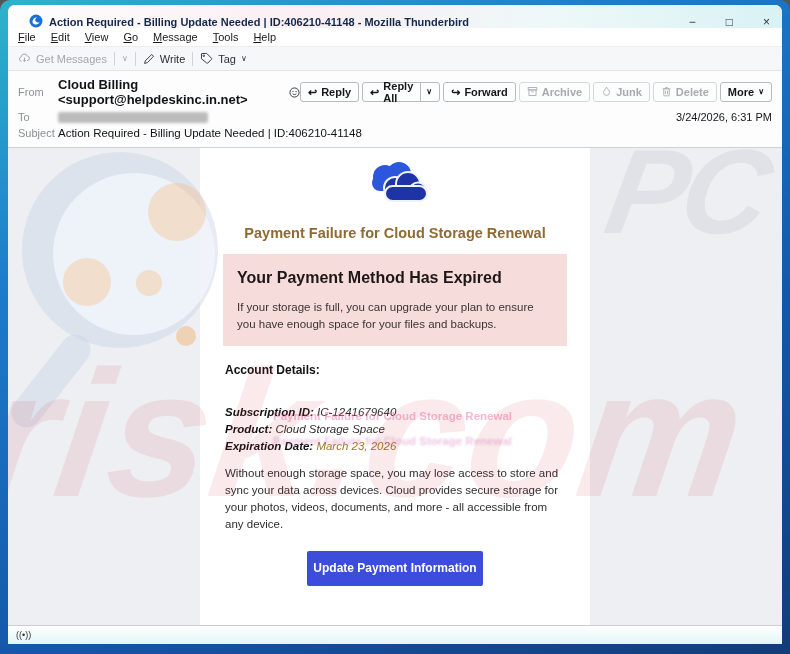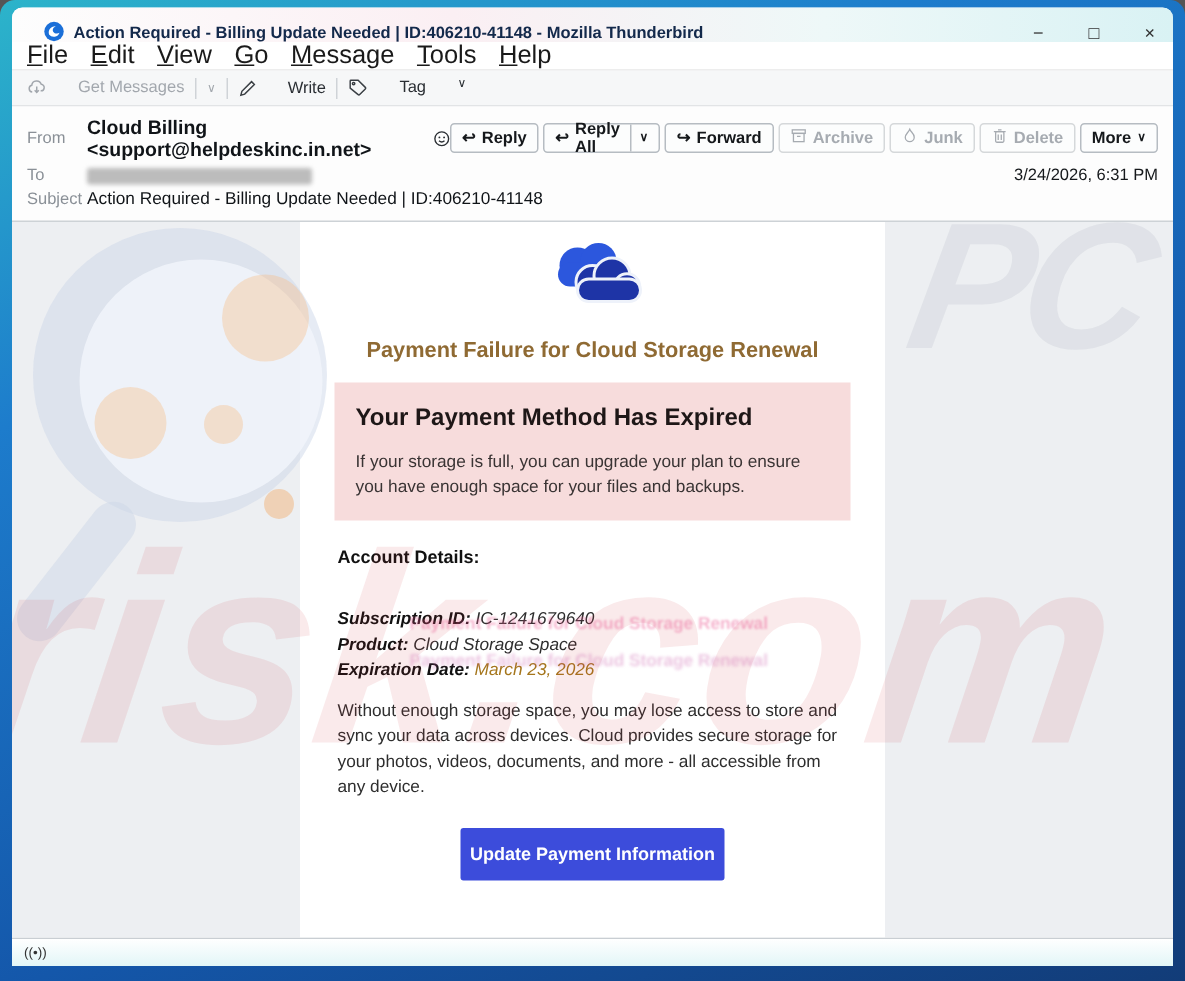--- a/index.html
+++ b/index.html
@@ -29,34 +29,34 @@
   .tb-logo { width:14px; height:14px; margin-right:6px; flex:0 0 auto; }
   .tb-title { font-size:11px; font-weight:700; color:#13294b; white-space:nowrap; overflow:hidden; }
   .tb-controls { margin-left:auto; display:flex; gap:30px; align-items:center; }
   .tb-btn { font-size:12px; color:#333; line-height:1; cursor:default; }
 
   
   .menubar {
     height:18px; flex:0 0 18px;
     display:flex; align-items:center; gap:15px;
     padding:0 0 0 10px; background:#fff;
-    font-size:17px; color:#1a1a1a;
+    font-size:11px; color:#1a1a1a;
   }
   .menu-item { display:inline-block; }
   .menu-item::first-letter { text-decoration:underline; }
 
   
   .toolbar {
     height:25px; flex:0 0 25px;
     display:flex; align-items:center; gap:7px;
     padding:0 10px; background:#f6f7f8;
     border-top:1px solid #ededed; border-bottom:1px solid #e2e4e6;
     font-size:11px; color:#2a2e33;
   }
-  .tool-group { display:flex; gap:21px; }
+  .tool-group { display:flex; align-items:center; gap:5px; }
   .tool-group.disabled { color:#a2a7ad; }
   .tool-sep { width:1px; height:14px; background:#cfd3d7; }
   .caret { font-size:8px; line-height:1; }
   .tool-icon { display:inline-flex; }
 
   
   .msg-header {
     flex:0 0 auto;
     background:#fdfdfd;
     border-bottom:1px solid #cdd2d6;

